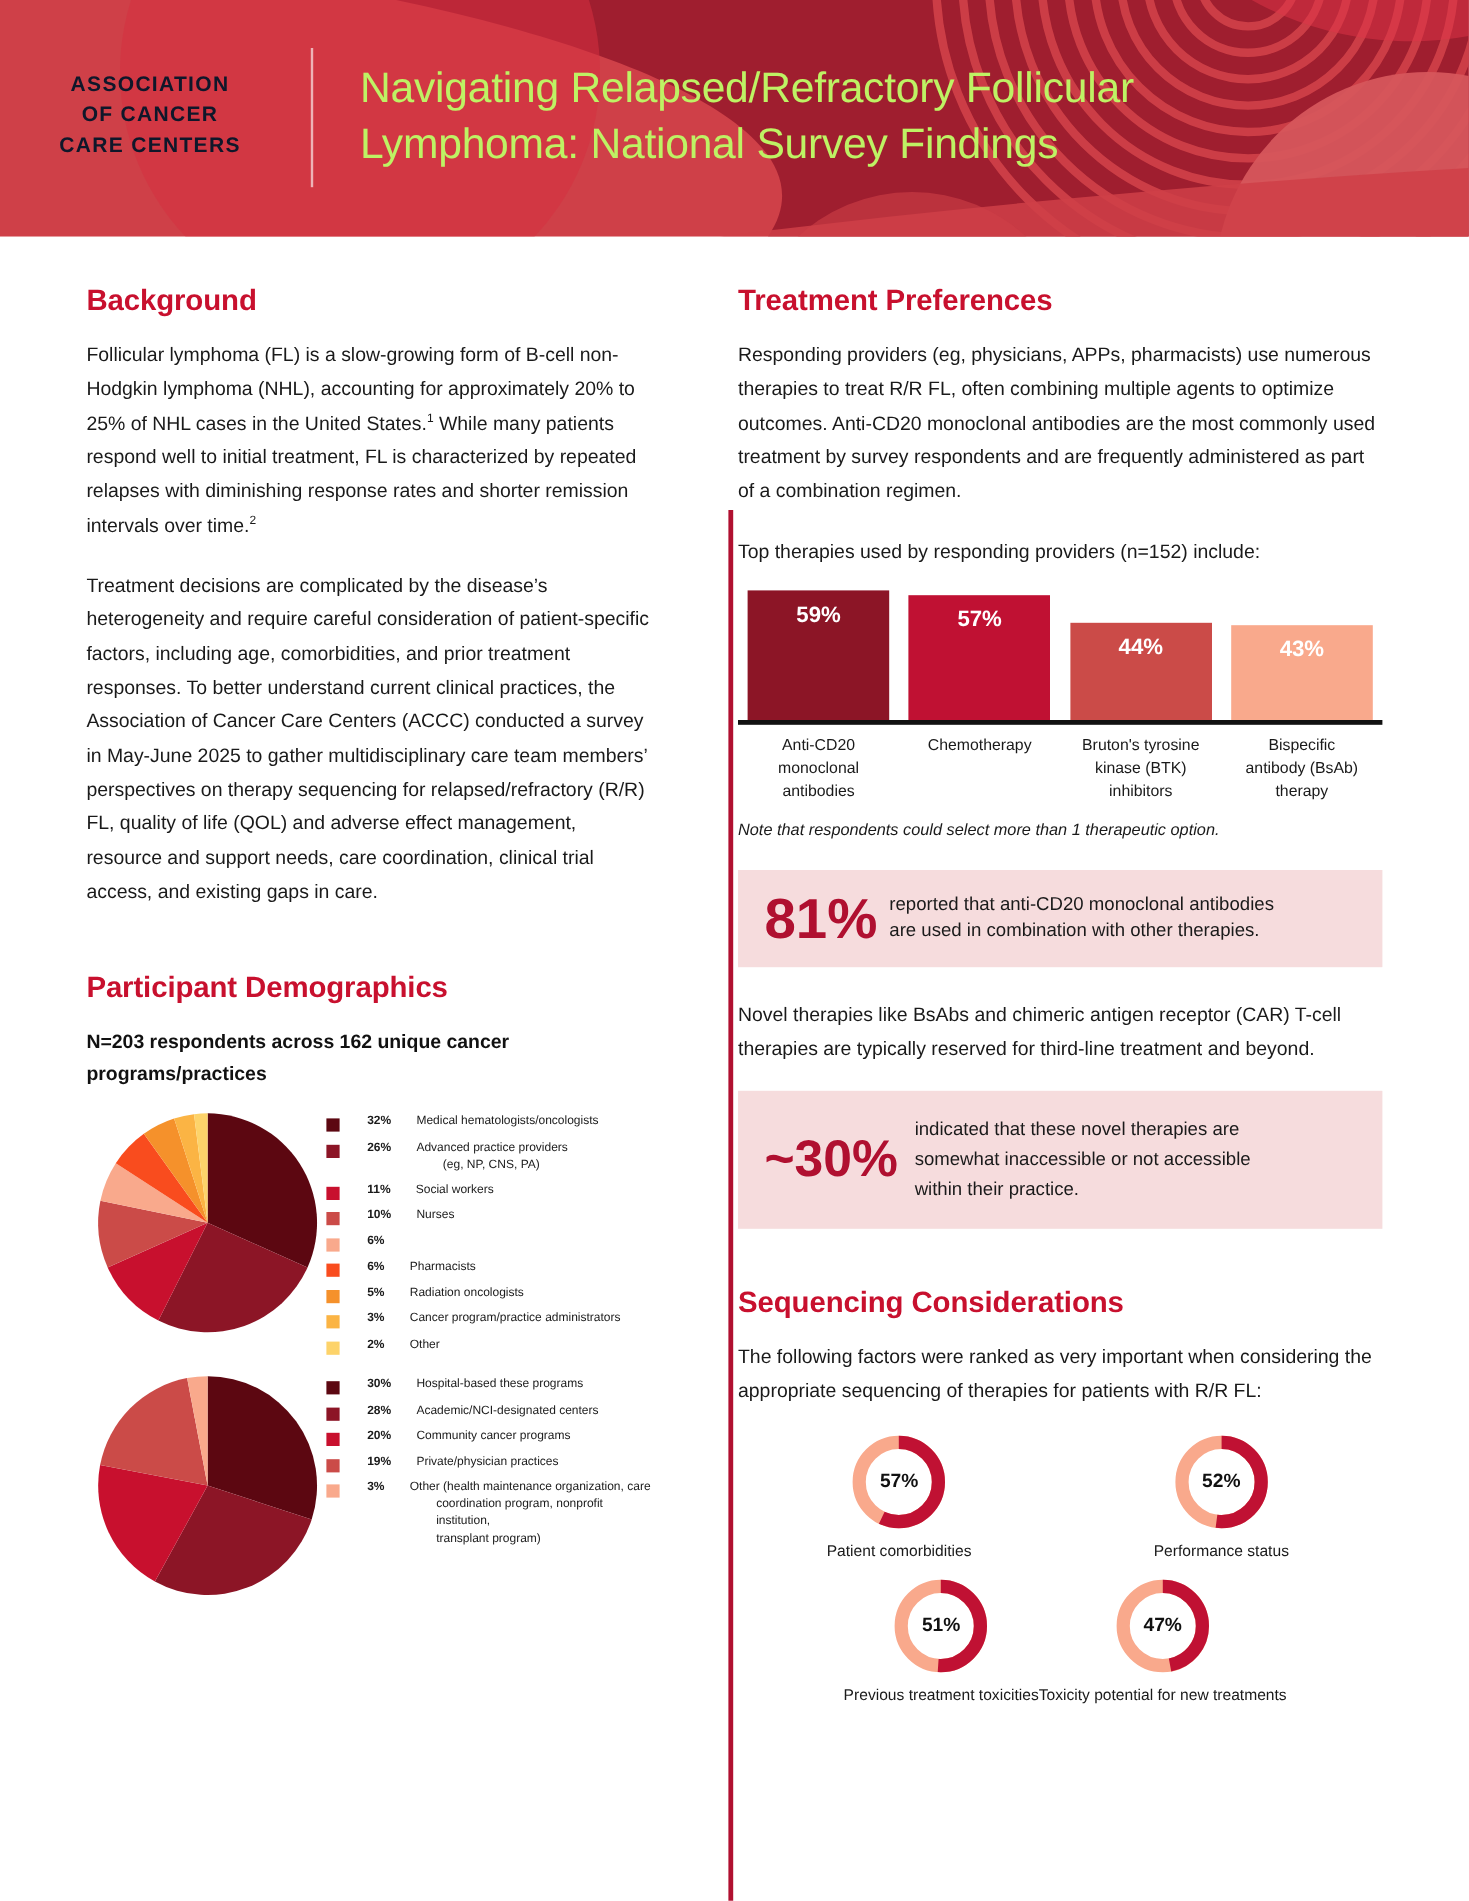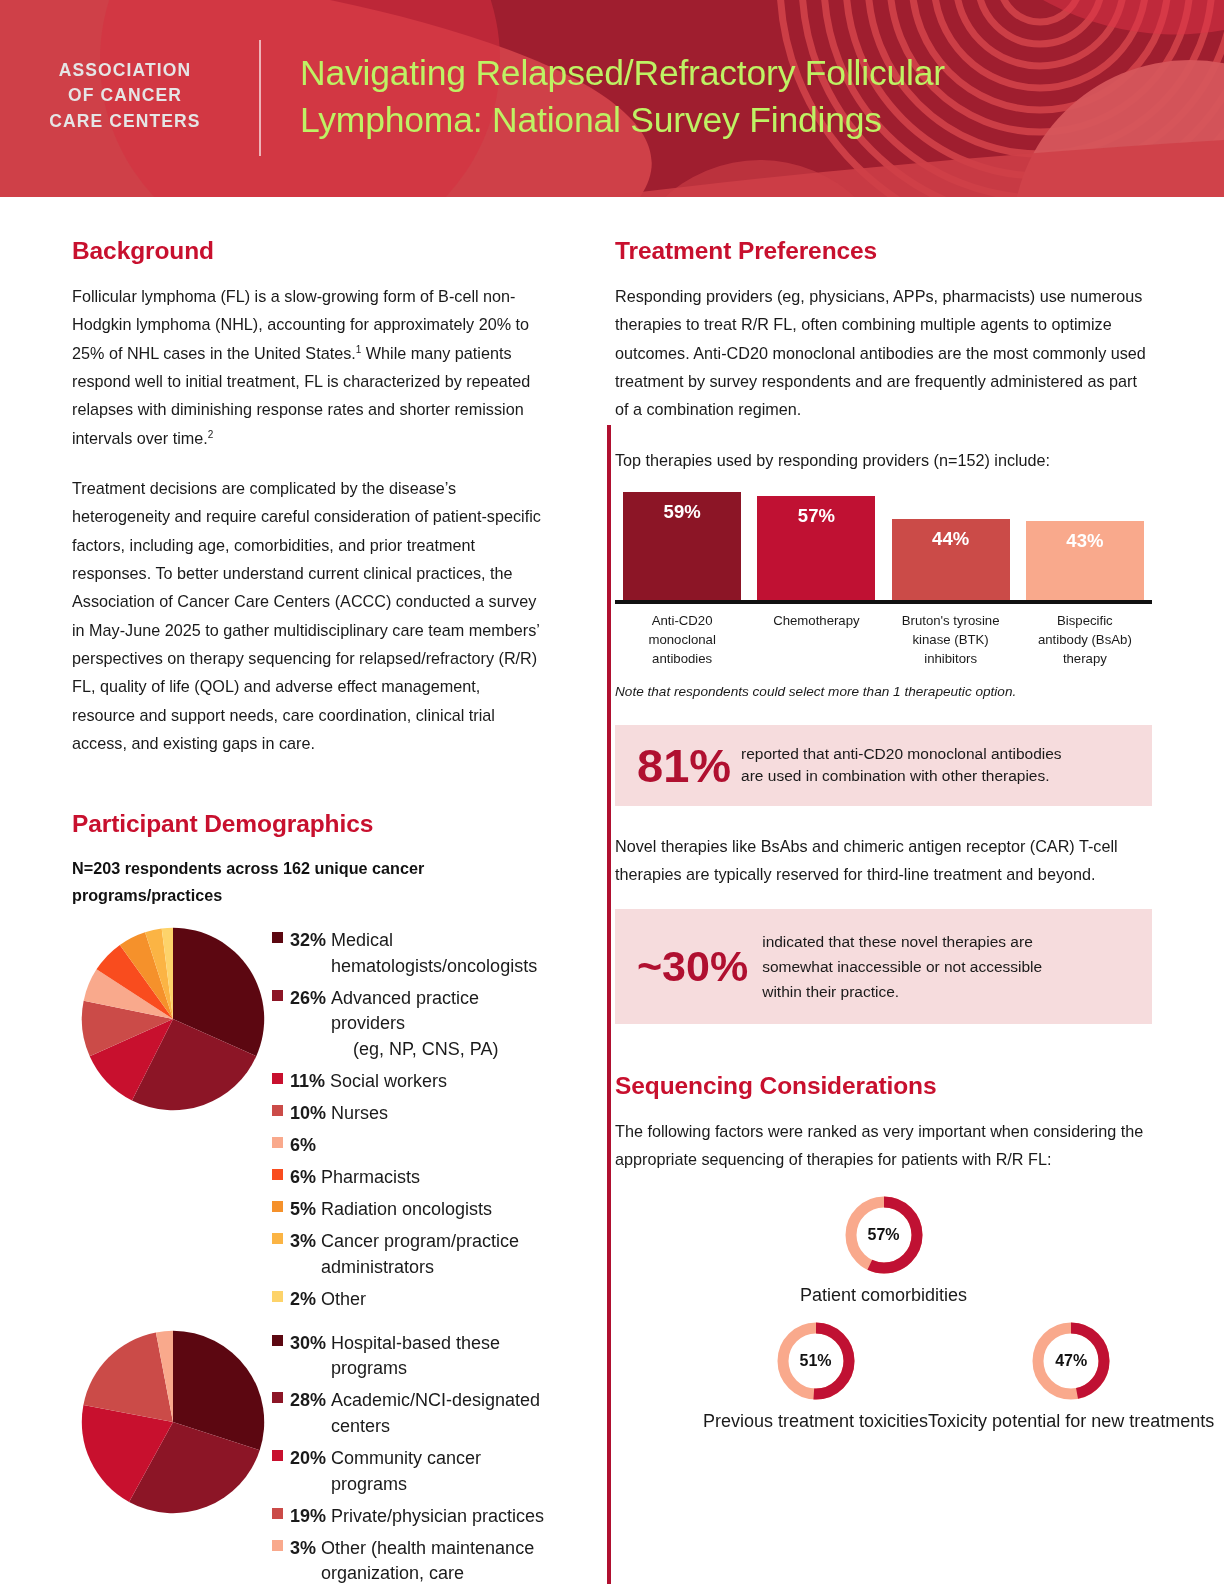--- a/index.html
+++ b/index.html
@@ -20,21 +20,21 @@
   }
   .hdr-deco { position:absolute; inset:0; overflow:hidden; }
   .hdr-deco svg { display:block; }
   .hdr-inner {
     position: relative; z-index: 5;
     display: flex; align-items: flex-start; height: 100%;
   }
   .logo-block {
     width: 250px; padding-top: 58px;
     text-align: center;
-    color: #e5e5e5;
+    color: #0f172a;
     font-weight: bold;
     font-size: 17.5px;
     letter-spacing: 1.1px;
     line-height: 1.45;
   }
   .logo-block div { white-space: nowrap; }
   .hdr-divider {
     position:absolute; left:259px; top:40px;
     width:2px; height:116px; background:#f3c9cb; opacity:.85; z-index:6;
   }
@@ -81,22 +81,22 @@
     font-size: 16.2px; font-weight: bold; color:#111;
     margin-bottom: 12px;
   }
 
   
   .pie-row { display:flex; align-items:flex-start; margin-top: 8px; }
   .pie-holder { width: 200px; flex:0 0 200px; padding-left: 6px; }
   .legend { flex:1; padding-top: 4px; }
   .legend-item {
     display:flex; align-items:flex-start;
-    font-size: 18px; color:#1a1a1a;
-    line-height: 1.42; margin-bottom: 6.5px;
+    font-size: 10px; color:#1a1a1a;
+    line-height: 1.42; margin-bottom: 6.5px; gap: 16px;
   }
   .sw {
     width: 11px; height: 11px; flex:0 0 11px;
     margin-top: 4px; margin-right: 7px;
   }
   .legend-pct { font-weight: bold; margin-right: 5px; white-space: nowrap; }
   .legend-lbl { }
   .legend-lbl .ind { display:block; padding-left: 22px; }
 
   
@@ -145,21 +145,21 @@
   .donut-row { display:flex; }
   .donut-row.r2 { margin-top: 14px; padding: 0 88px; }
   .donut-cell { flex:1; display:flex; flex-direction:column; align-items:center; }
   .donut-val {
     position:absolute; inset:0;
     display:flex; align-items:center; justify-content:center;
     font-size: 16px; font-weight:bold; color:#111;
   }
   .donut-wrap { position:relative; width:82px; height:82px; }
   .donut-lbl {
-    margin-top: 9px; font-size: 18px; color:#1a1a1a;
+    margin-top: 9px; font-size: 13px; color:#1a1a1a;
     text-align:center; white-space:nowrap;
   }
 </style>
 </head>
 <body>
 
 <div class="page">
 
   <div class="header">
     <div class="hdr-deco">
@@ -389,20 +389,27 @@
 
       <div class="donut-grid">
         <div class="donut-row" id="drow1">
             <div class="donut-cell">
               <div class="donut-wrap"><svg width="82" height="82" viewBox="0 0 82 82">
                   <circle cx="41" cy="41" r="33" fill="none" stroke="#f9a98c" stroke-width="11"></circle>
                   <circle cx="41" cy="41" r="33" fill="none" stroke="#c01133" stroke-width="11" stroke-dasharray="118.18671562804802 207.34511513692635" transform="rotate(-90 41 41)"></circle>
                 </svg><div class="donut-val">57%</div></div>
               <div class="donut-lbl">Patient comorbidities</div>
             </div>
+            <div class="donut-cell">
+              <div class="donut-wrap"><svg width="82" height="82" viewBox="0 0 82 82">
+                  <circle cx="41" cy="41" r="33" fill="none" stroke="#f9a98c" stroke-width="11"></circle>
+                  <circle cx="41" cy="41" r="33" fill="none" stroke="#c01133" stroke-width="11" stroke-dasharray="107.8194598712017 207.34511513692635" transform="rotate(-90 41 41)"></circle>
+                </svg><div class="donut-val">52%</div></div>
+              <div class="donut-lbl">Performance status</div>
+            </div>
           </div>
         <div class="donut-row r2" id="drow2">
             <div class="donut-cell">
               <div class="donut-wrap"><svg width="82" height="82" viewBox="0 0 82 82">
                   <circle cx="41" cy="41" r="33" fill="none" stroke="#f9a98c" stroke-width="11"></circle>
                   <circle cx="41" cy="41" r="33" fill="none" stroke="#c01133" stroke-width="11" stroke-dasharray="105.74600871983245 207.34511513692635" transform="rotate(-90 41 41)"></circle>
                 </svg><div class="donut-val">51%</div></div>
               <div class="donut-lbl">Previous treatment toxicities</div>
             </div>
             <div class="donut-cell">

